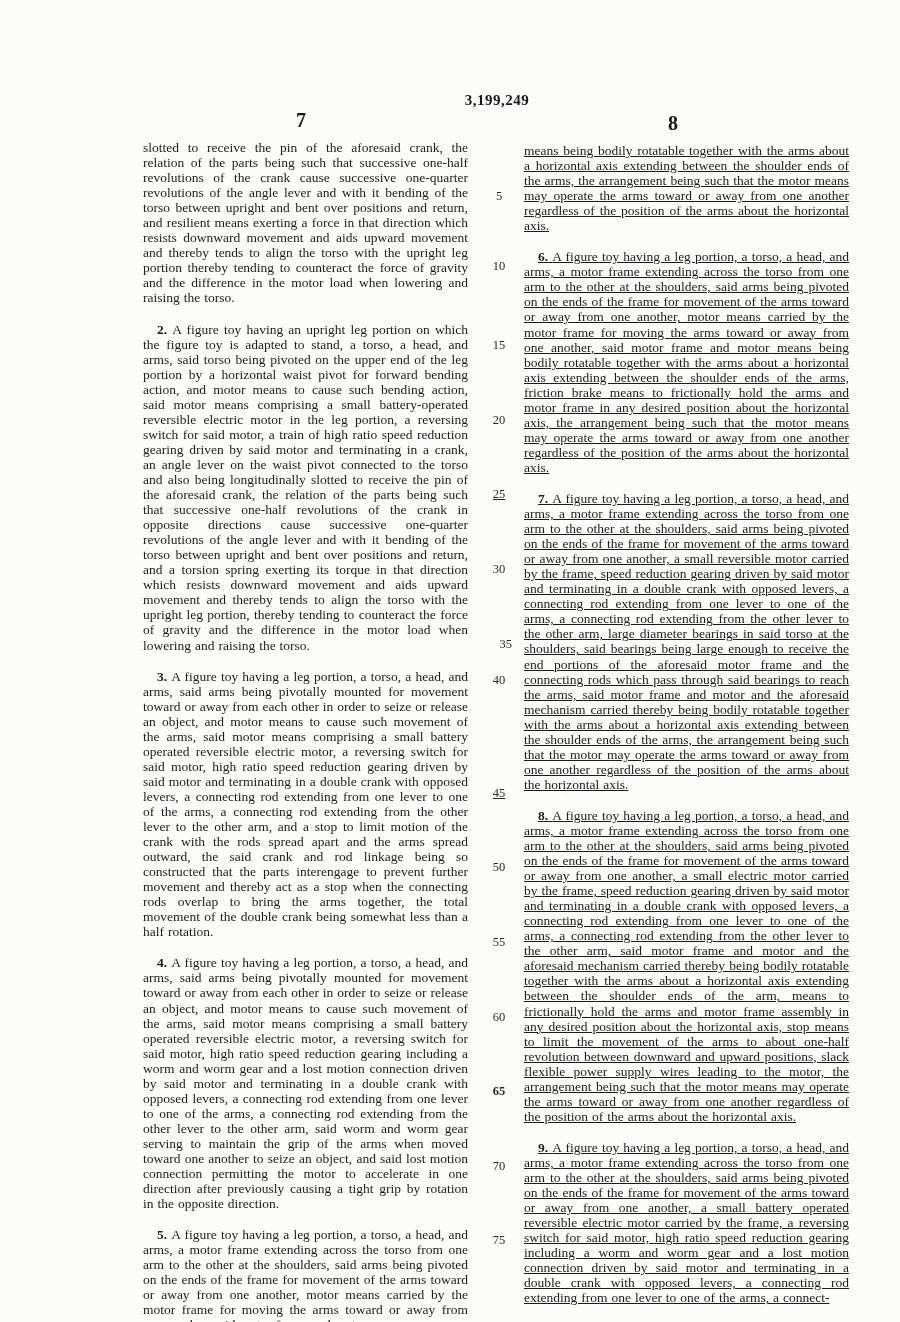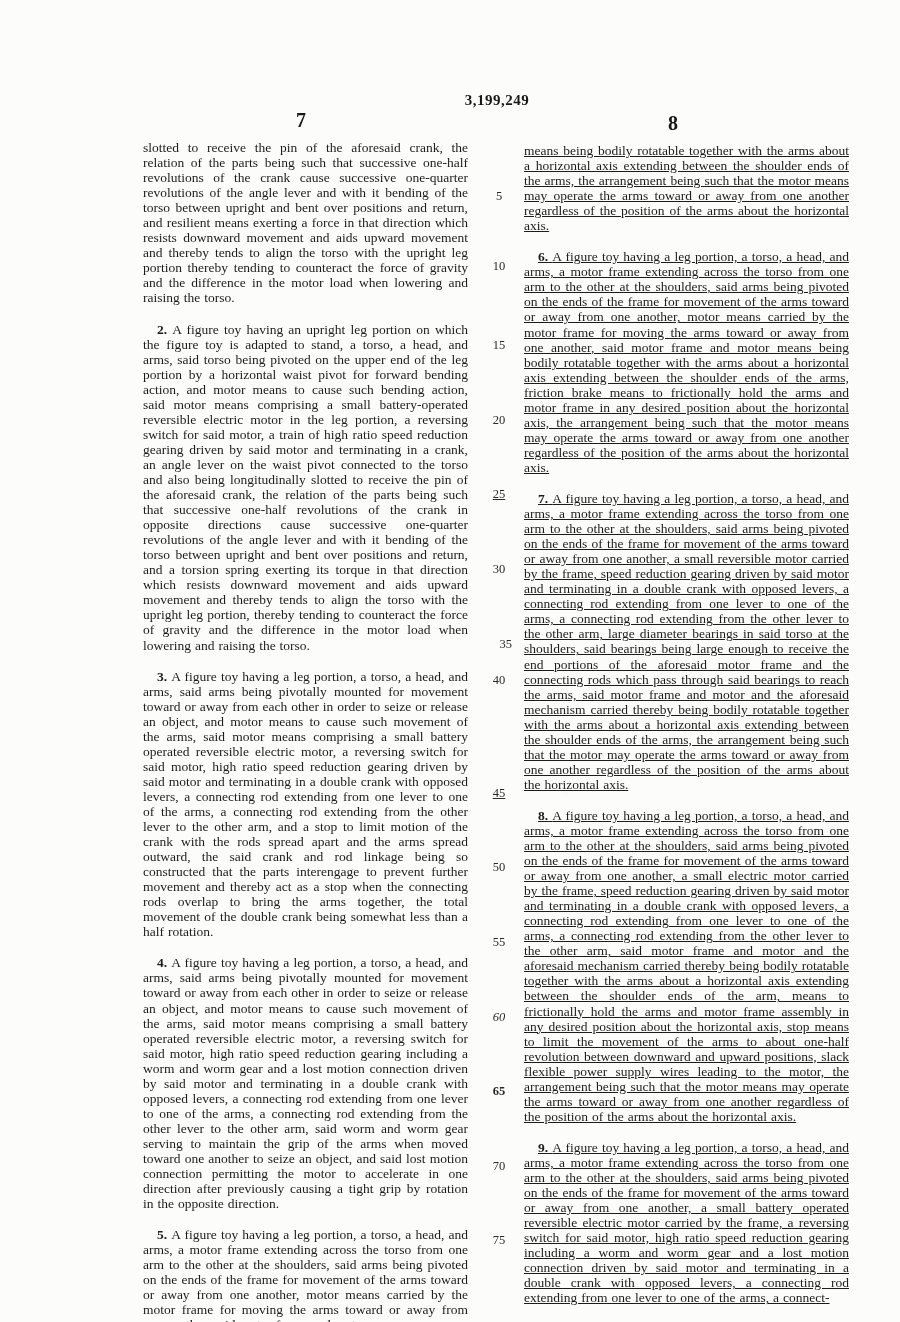--- a/index.html
+++ b/index.html
@@ -75,21 +75,21 @@
       <div class="line-no" style="top: 259px;">10</div>
       <div class="line-no" style="top: 338.2px;">15</div>
       <div class="line-no" style="top: 412.8px;">20</div>
       <div class="line-no" style="top: 487.4px; text-decoration: underline;">25</div>
       <div class="line-no" style="top: 562px;">30</div>
       <div class="line-no" style="top: 636.6px; text-align: right;">35</div>
       <div class="line-no" style="top: 673px;">40</div>
       <div class="line-no" style="top: 785.8px; text-decoration: underline;">45</div>
       <div class="line-no" style="top: 860.4px;">50</div>
       <div class="line-no" style="top: 935px;">55</div>
-      <div class="line-no" style="top: 1009.6px; font-style: italic;">60</div>
+      <div class="line-no" style="top: 1009.6px;">60</div>
       <div class="line-no" style="top: 1084.2px; font-weight: bold;">65</div>
       <div class="line-no" style="top: 1158.8px;">70</div>
       <div class="line-no" style="top: 1233.4px;">75</div>
     </div>
 
   <div class="text-col left" id="col-left">
       <p><span>slotted to receive the pin of the aforesaid crank, the relation of the parts being such that successive one-half revolutions of the crank cause successive one-quarter revolutions of the angle lever and with it bending of the torso between upright and bent over positions and return, and resilient means exerting a force in that direction which resists downward movement and aids upward movement and thereby tends to align the torso with the upright leg portion thereby tending to counteract the force of gravity and the difference in the motor load when lowering and raising the torso.</span></p>
       <p class="claim"><b>2.</b>&nbsp;<span>A figure toy having an upright leg portion on which the figure toy is adapted to stand, a torso, a head, and arms, said torso being pivoted on the upper end of the leg portion by a horizontal waist pivot for forward bending action, and motor means to cause such bending action, said motor means comprising a small battery-operated reversible electric motor in the leg portion, a reversing switch for said motor, a train of high ratio speed reduction gearing driven by said motor and terminating in a crank, an angle lever on the waist pivot connected to the torso and also being longitudinally slotted to receive the pin of the aforesaid crank, the relation of the parts being such that successive one-half revolutions of the crank in opposite directions cause successive one-quarter revolutions of the angle lever and with it bending of the torso between upright and bent over positions and return, and a torsion spring exerting its torque in that direction which resists downward movement and aids upward movement and thereby tends to align the torso with the upright leg portion, thereby tending to counteract the force of gravity and the difference in the motor load when lowering and raising the torso.</span></p>
       <p class="claim"><b>3.</b>&nbsp;<span>A figure toy having a leg portion, a torso, a head, and arms, said arms being pivotally mounted for movement toward or away from each other in order to seize or release an object, and motor means to cause such movement of the arms, said motor means comprising a small battery operated reversible electric motor, a reversing switch for said motor, high ratio speed reduction gearing driven by said motor and terminating in a double crank with opposed levers, a connecting rod extending from one lever to one of the arms, a connecting rod extending from the other lever to the other arm, and a stop to limit motion of the crank with the rods spread apart and the arms spread outward, the said crank and rod linkage being so constructed that the parts interengage to prevent further movement and thereby act as a stop when the connecting rods overlap to bring the arms together, the total movement of the double crank being somewhat less than a half rotation.</span></p>
       <p class="claim"><b>4.</b>&nbsp;<span>A figure toy having a leg portion, a torso, a head, and arms, said arms being pivotally mounted for movement toward or away from each other in order to seize or release an object, and motor means to cause such movement of the arms, said motor means comprising a small battery operated reversible electric motor, a reversing switch for said motor, high ratio speed reduction gearing including a worm and worm gear and a lost motion connection driven by said motor and terminating in a double crank with opposed levers, a connecting rod extending from one lever to one of the arms, a connecting rod extending from the other lever to the other arm, said worm and worm gear serving to maintain the grip of the arms when moved toward one another to seize an object, and said lost motion connection permitting the motor to accelerate in one direction after previously causing a tight grip by rotation in the opposite direction.</span></p>

